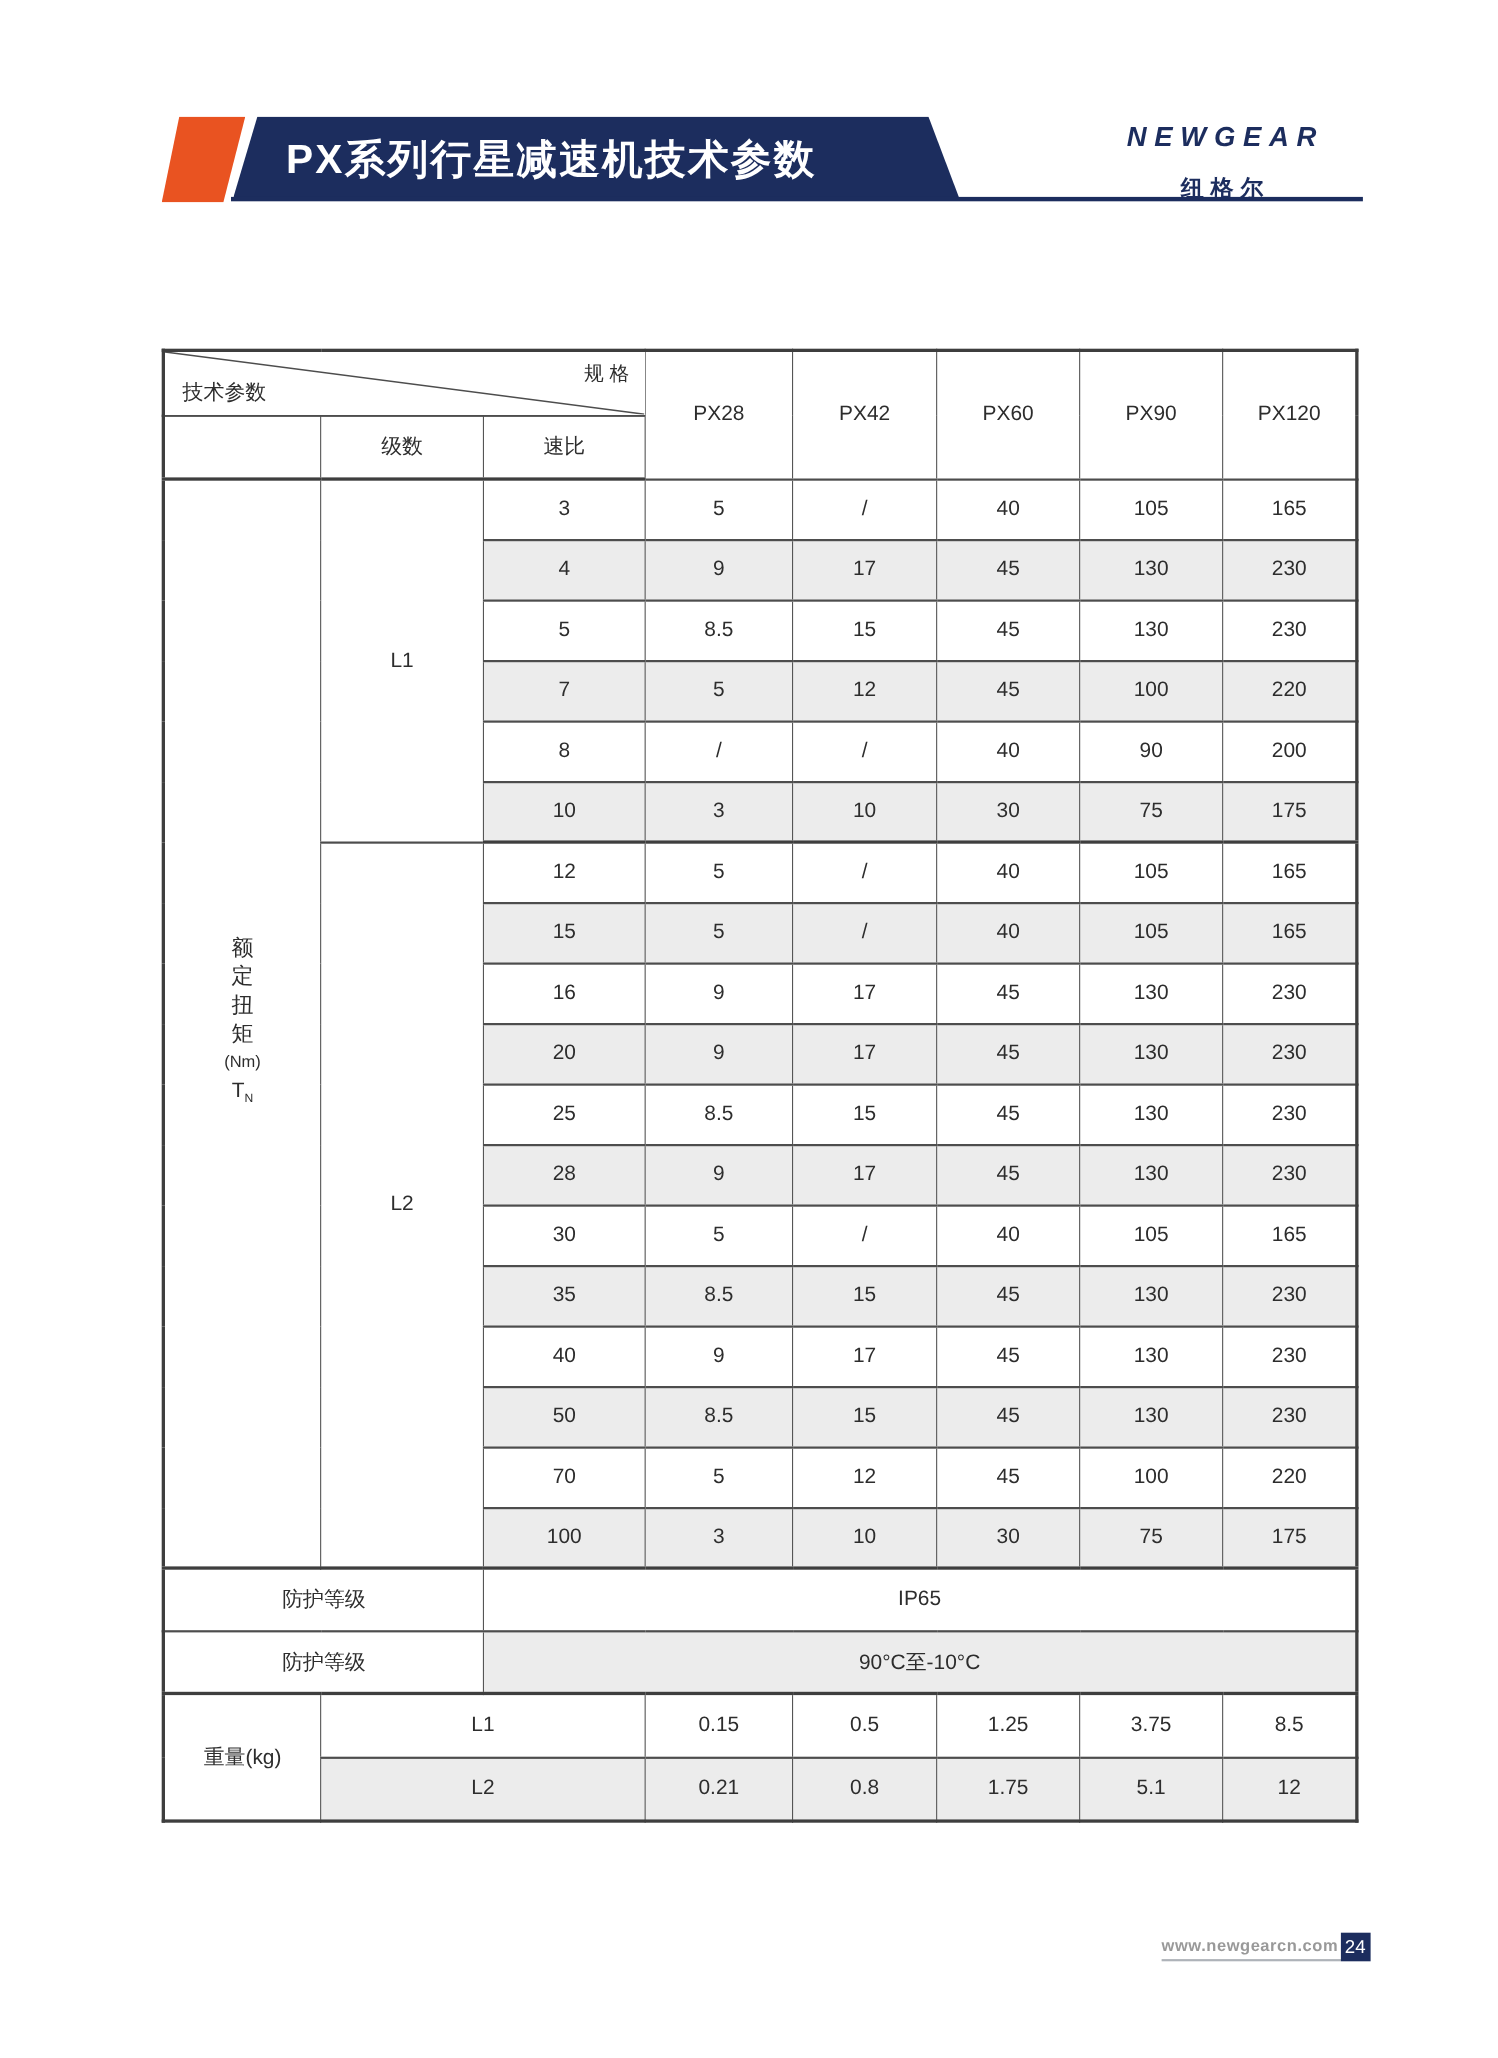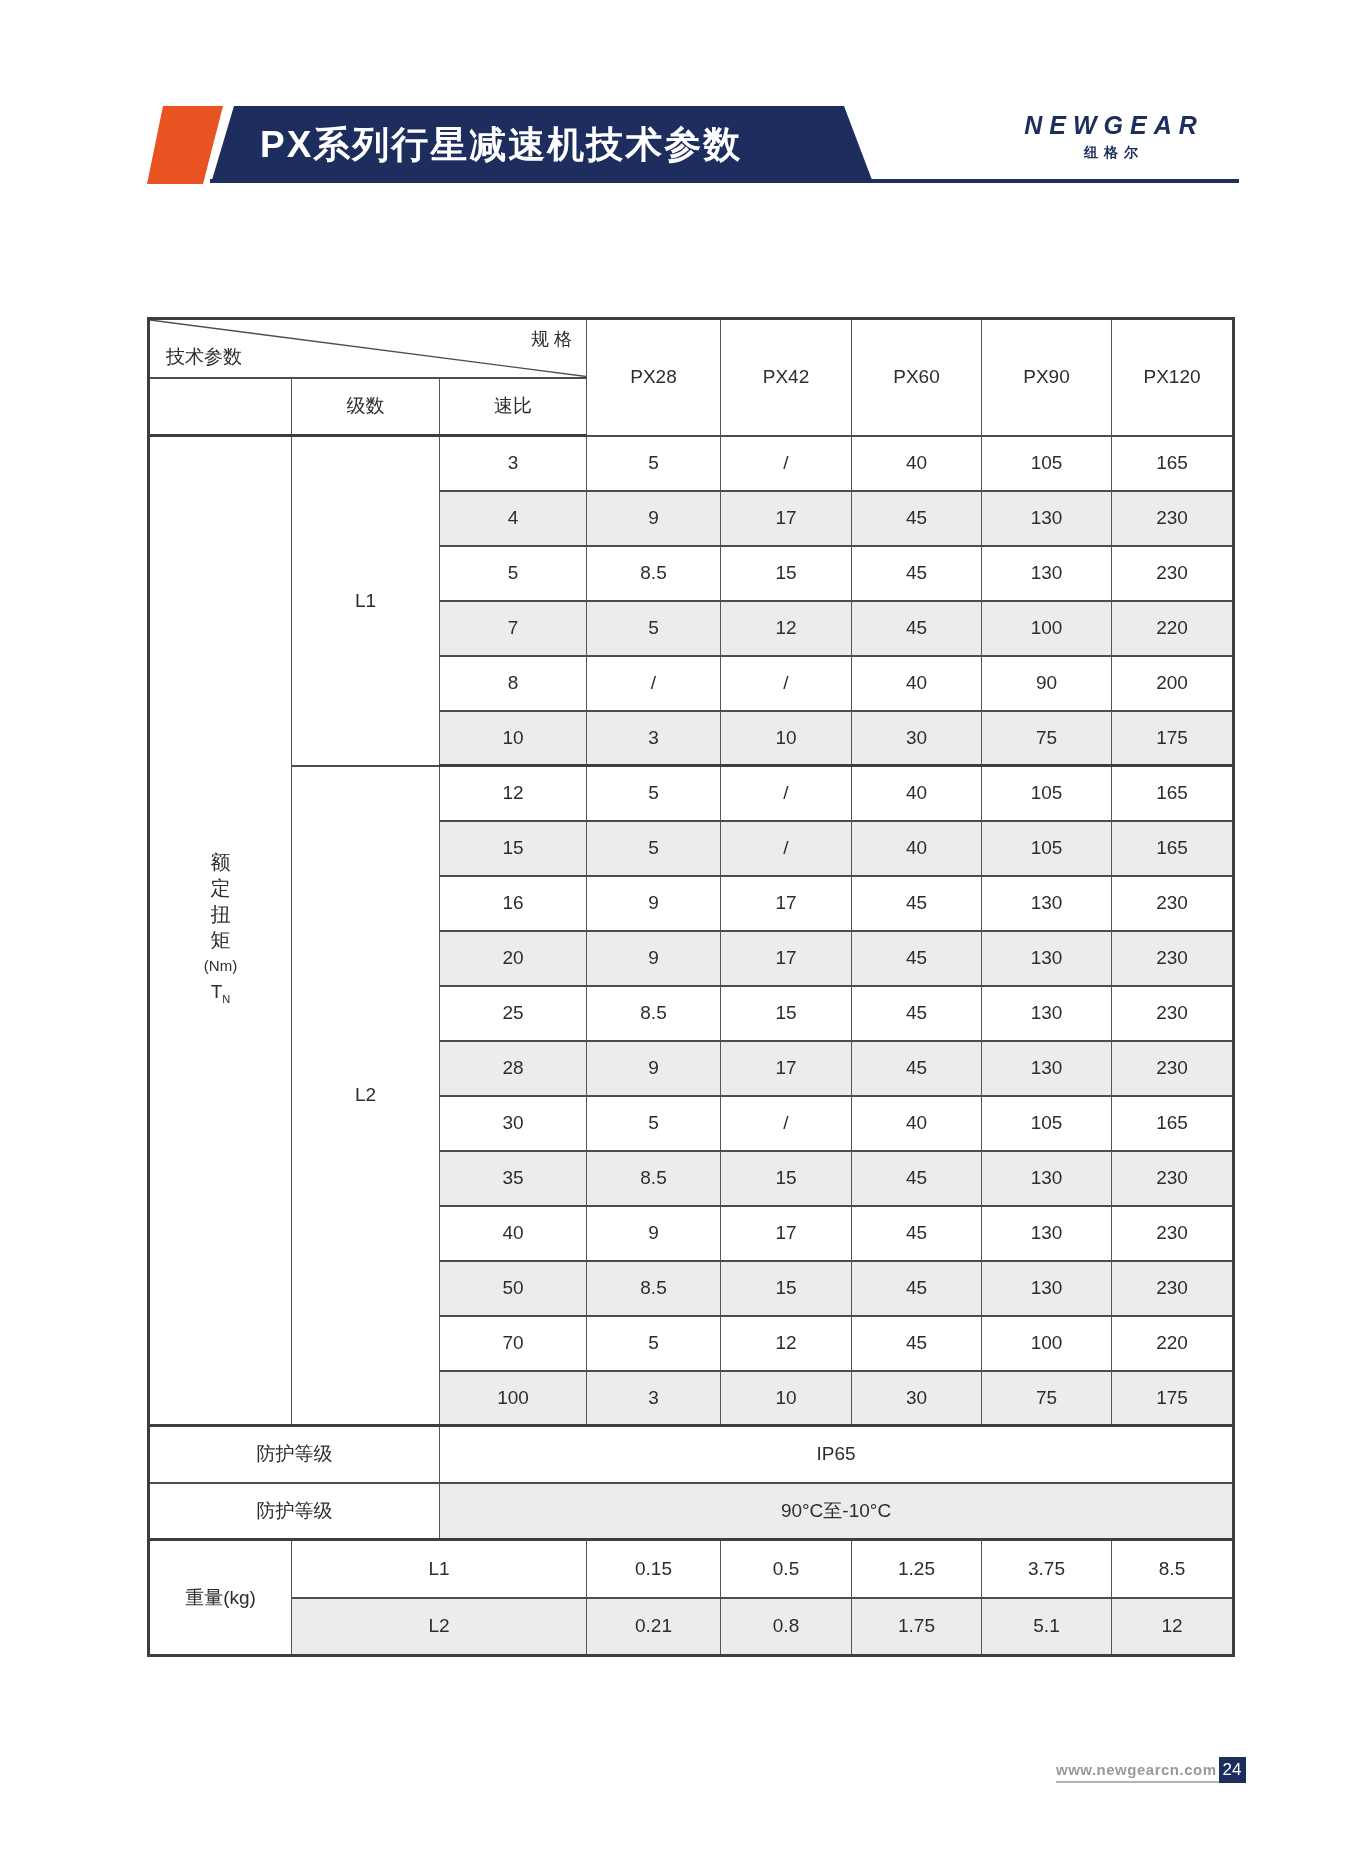--- a/index.html
+++ b/index.html
@@ -24,21 +24,21 @@
     display:block;line-height:77px;padding-left:48px;
     font-size:37px;font-weight:bold;color:#ffffff;letter-spacing:2px;
     white-space:nowrap;
   }
   .hdr-line{
     position:absolute;left:210px;top:179px;width:1029px;height:4px;
     background:var(--navy,#1c2d5e);
   }
   .logo{position:absolute;left:1004px;top:111px;width:220px;text-align:center;color:var(--navy,#1c2d5e);}
   .logo-en{font-size:25px;font-weight:800;letter-spacing:7px;white-space:nowrap;font-style:italic;}
-  .logo-cn{font-size:14px;font-weight:bold;letter-spacing:6px;margin-top:4px;white-space:nowrap;}
+  .logo-cn{font-size:21px;font-weight:bold;letter-spacing:6px;margin-top:17px;white-space:nowrap;}
   
   table.spec{
     position:absolute;left:147px;top:317px;
     border-collapse:collapse;table-layout:fixed;
     border:3px solid var(--border-dark,#3e3e3e);
   }
   table.spec td{
     border-left:1px solid #555;border-right:1px solid #555;
     border-top:2px solid var(--border,#4d4d4d);border-bottom:2px solid var(--border,#4d4d4d);
     text-align:center;vertical-align:middle;

